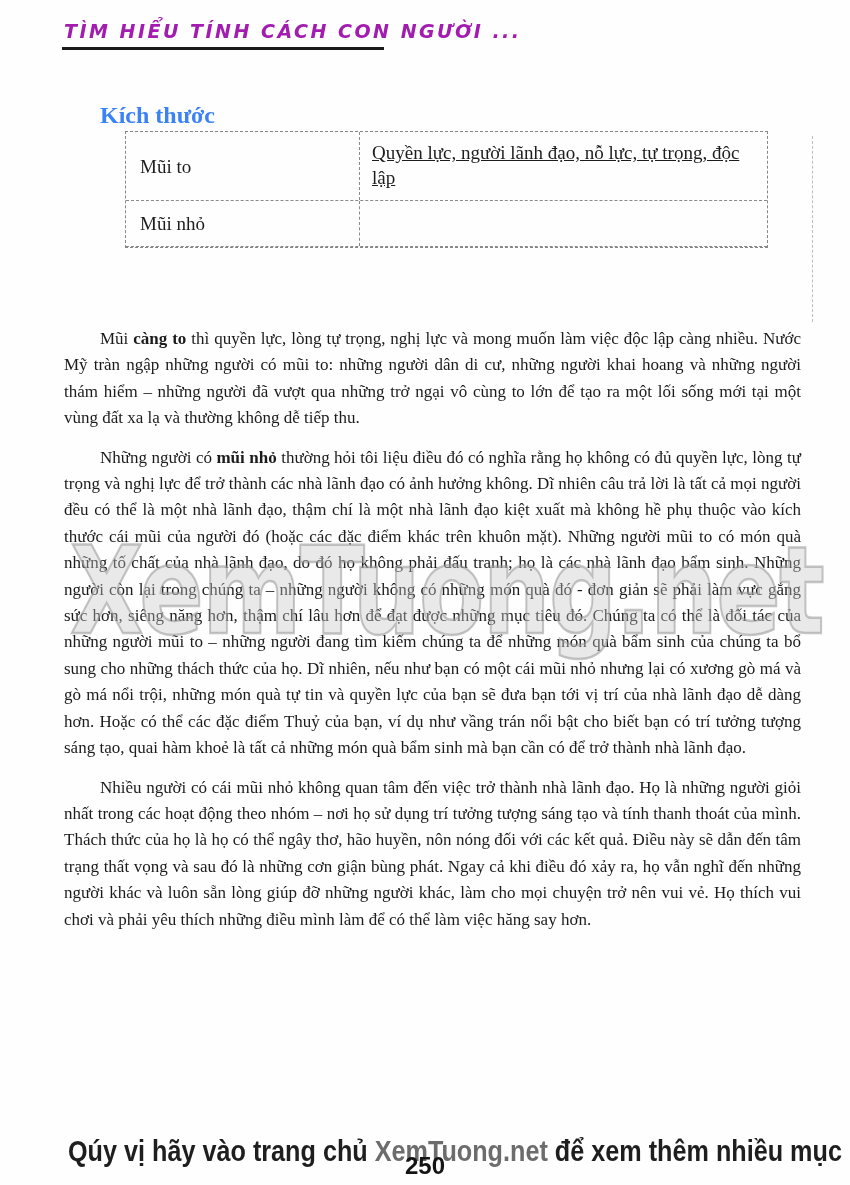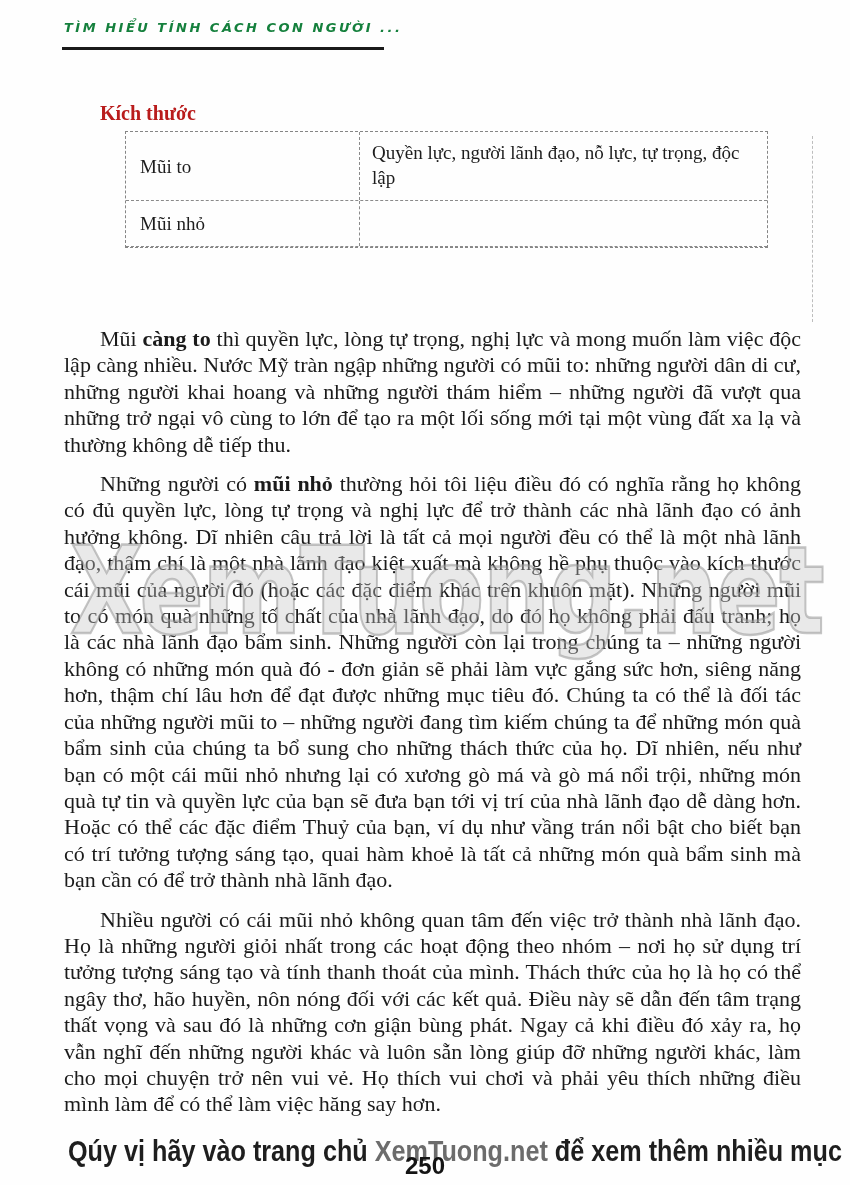--- a/index.html
+++ b/index.html
@@ -9,59 +9,59 @@
     font-family:"Liberation Serif", serif;
     color:#1b1b1b;
     position:relative;
     overflow:hidden;
   }
   
   .page-header{
     position:absolute;left:64px;top:20px;
     font-family:"DejaVu Sans", sans-serif;
     font-style:italic;font-weight:bold;
-    font-size:13px;letter-spacing:2.5px;
-    color:#15803d;white-space:nowrap;
+    font-size:19px;letter-spacing:2.5px;
+    color:#a21caf;white-space:nowrap;
   }
   .header-underline{
     position:absolute;left:62px;top:47px;
     width:322px;height:0;
     border-bottom:3px solid #1a1a1a;
   }
   
   .table-caption{
     position:absolute;left:100px;top:102px;
-    font-weight:bold;font-size:20px;color:#b91c1c;
+    font-weight:bold;font-size:24px;color:#3b82f6;
   }
   .doc-table{
     position:absolute;left:125px;top:131px;width:643px;
     border:1.6px dashed #858585;
     box-sizing:border-box;
     background:transparent;
   }
   .trow{display:grid;grid-template-columns:234px 1fr;}
   .trow + .trow{border-top:1.6px dashed #8a8a8a;}
   .tcell{font-size:19px;line-height:25px;color:#1d1d1d;box-sizing:border-box;}
   .tcell-left{
     border-right:1.6px dashed #8a8a8a;
     padding:10px 8px 10px 14px;
     display:flex;align-items:center;
   }
-  .tcell-right{padding:8px 14px 10px 12px;}
+  .tcell-right{padding:8px 14px 10px 12px;text-decoration:underline;}
   .scan-line{
     position:absolute;left:812px;top:136px;height:186px;width:0;
     border-left:1.5px dashed #bdbdbd;
   }
   
   .body-text{
     position:absolute;left:64px;top:326px;width:737px;
   }
   .para{
     margin:0 0 13px 0;
-    font-size:22px;line-height:26.4px;
+    font-size:17px;line-height:26.4px;
     text-align:justify;text-indent:36px;
     color:#1b1b1b;
   }
   .para .b{font-weight:bold;}
   
   .watermark{
     position:absolute;left:70px;top:520px;
     font-family:"DejaVu Sans", sans-serif;
     font-weight:bold;font-size:122px;letter-spacing:-2px;
     white-space:nowrap;

